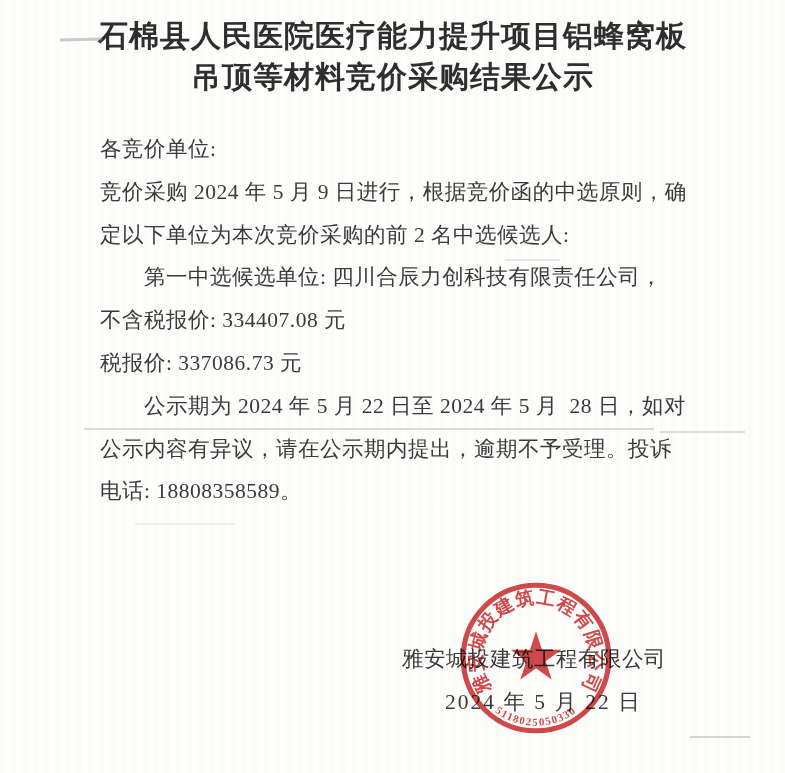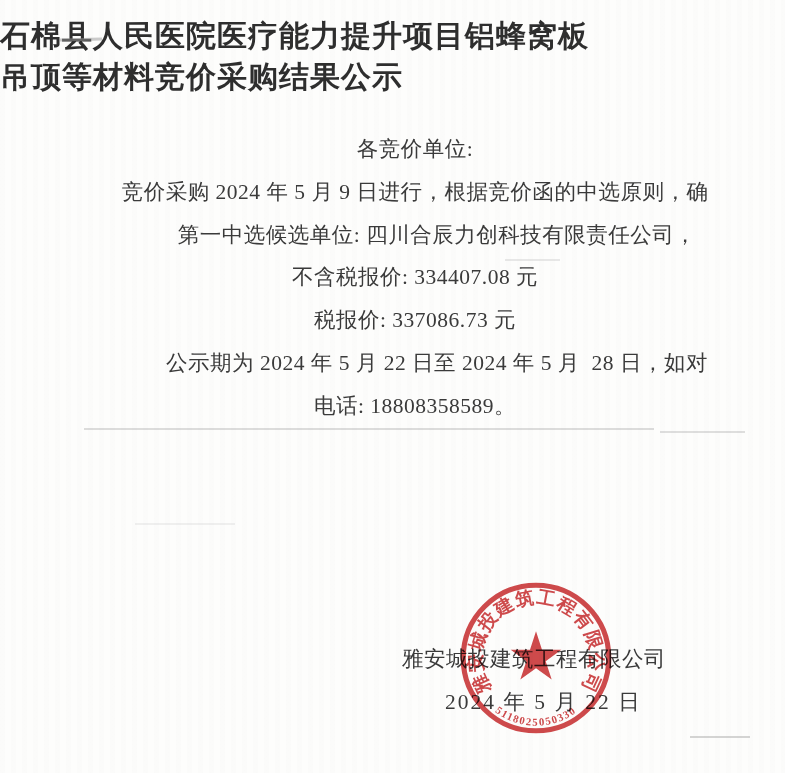--- a/index.html
+++ b/index.html
@@ -17,35 +17,35 @@
     background:
       repeating-linear-gradient(90deg, rgba(120,120,120,0.015) 0 5px, rgba(0,0,0,0) 5px 11px),
       var(--paper);
     overflow: hidden;
     font-family: "Liberation Serif", "DejaVu Serif", serif;
     color: var(--ink);
   }
   .title {
     position: absolute;
     top: 15px; left: 0; right: 0;
+    text-align: center;
     font-size: 30px;
     font-weight: bold;
     line-height: 41px;
     letter-spacing: 1px;
     color: var(--title-ink);
   }
   .body-text {
     position: absolute;
     top: 128px;
     left: 100px;
     width: 630px;
     font-size: 21.5px;
     line-height: 42.8px;
     letter-spacing: 0.5px;
-    text-align: center;
   }
   .line { white-space: pre-wrap; }
   .line.indent { text-indent: 44px; }
   .sig-company {
     position: absolute;
     top: 644px; left: 402px;
     font-size: 21.5px;
     letter-spacing: 0.5px;
   }
   .sig-date {
@@ -76,24 +76,26 @@
 <div class="page">
 
   <div class="title">
     <div>石棉县人民医院医疗能力提升项目铝蜂窝板</div>
     <div>吊顶等材料竞价采购结果公示</div>
   </div>
 
   <div class="body-text">
     <div class="line">各竞价单位:</div>
     <div class="line">竞价采购 2024 年 5 月 9 日进行，根据竞价函的中选原则，确</div>
+    <div class="line">定以下单位为本次竞价采购的前 2 名中选候选人:</div>
     <div class="line indent">第一中选候选单位: 四川合辰力创科技有限责任公司，</div>
     <div class="line">不含税报价: 334407.08 元</div>
     <div class="line">税报价: 337086.73 元</div>
     <div class="line indent">公示期为 2024 年 5 月 22 日至 2024 年 5 月  28 日，如对</div>
+    <div class="line">公示内容有异议，请在公示期内提出，逾期不予受理。投诉</div>
     <div class="line">电话: 18808358589。</div>
   </div>
 
   <div class="sig-company">雅安城投建筑工程有限公司</div>
   <div class="sig-date">2024 年 5 月 22 日</div>
 
   <svg class="seal" viewBox="0 0 160 160" aria-hidden="true">
     <defs>
       <path id="sealArcTop" d="M 36.6 110.4 A 53 53 0 1 1 123.4 110.4" fill="none"></path>
       <path id="sealArcBottom" d="M 29.4 122.4 A 66 66 0 0 0 130.6 122.4" fill="none"></path>

